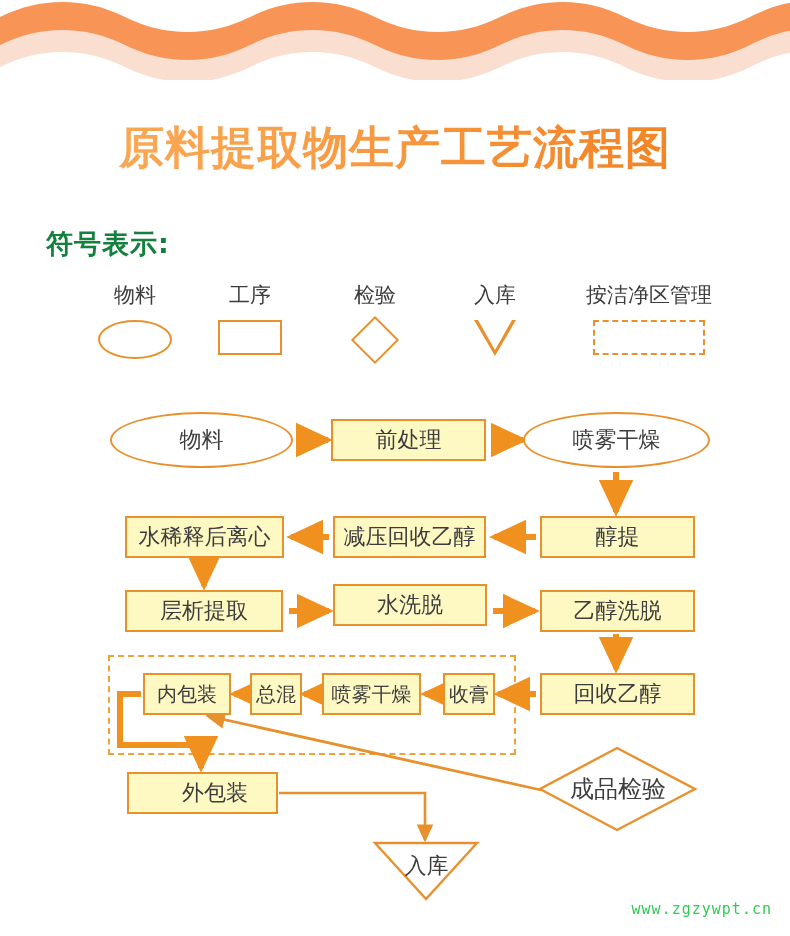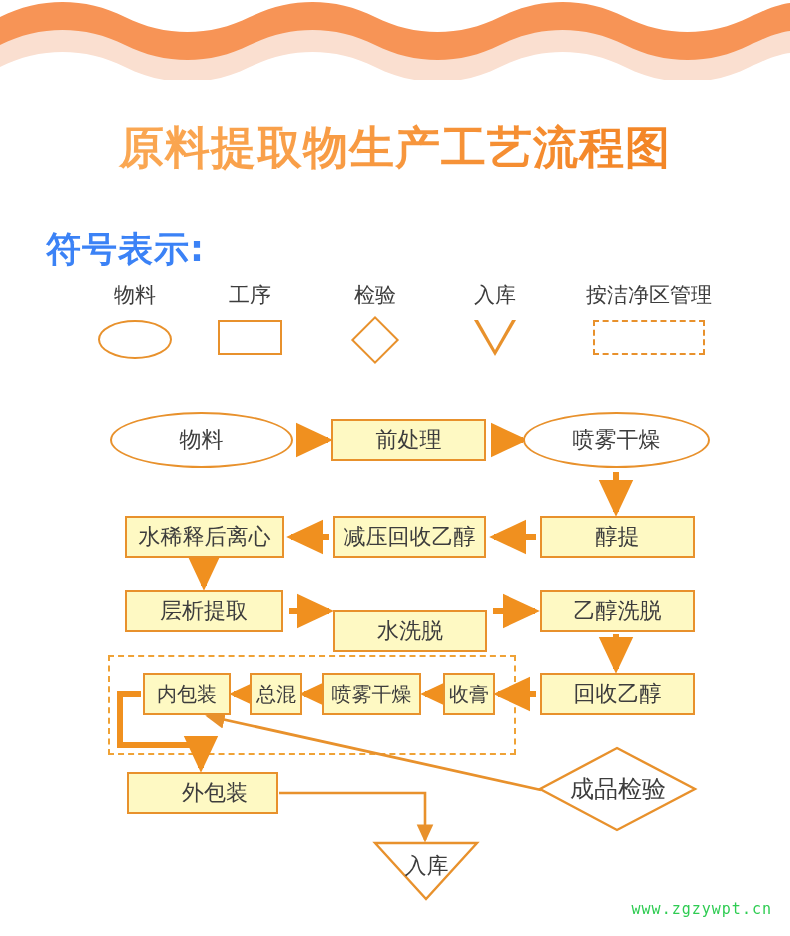--- a/index.html
+++ b/index.html
@@ -24,21 +24,21 @@
     color:#F6922E;
     background:linear-gradient(100deg,#FBAE5B 0%,#F9A04A 35%,#F4882A 75%,#F0811F 100%);
     -webkit-background-clip:text;background-clip:text;
     -webkit-text-fill-color:transparent;
     white-space:nowrap;
   }
 
   
   .legend-title{
     position:absolute;left:46px;top:226px;
-    font-size:35px;font-weight:bold;color:#3b82f6;
+    font-size:27px;font-weight:bold;color:#15803d;
     letter-spacing:1px;
   }
   .legend-item{position:absolute;text-align:center;}
   .legend-label{
     font-size:21px;color:#3D3D3D;white-space:nowrap;line-height:24px;
   }
   .legend-shape{position:relative;height:44px;margin-top:9px;}
 
   .lg-ellipse{
     position:absolute;left:50%;top:4px;transform:translateX(-50%);
@@ -237,21 +237,21 @@
   </div>
 
   <div class="node rect" style="left:125px;top:516px;width:159px;height:42px;">
     <span>水稀释后离心</span>
   </div>
 
   <div class="node rect" style="left:125px;top:590px;width:158px;height:42px;">
     <span>层析提取</span>
   </div>
 
-  <div class="node rect" style="left:333px;top:610px;width:154px;height:42px;">
+  <div class="node rect" style="left:333px;top:584px;width:154px;height:42px;">
     <span>水洗脱</span>
   </div>
 
   <div class="node rect" style="left:540px;top:590px;width:155px;height:42px;">
     <span>乙醇洗脱</span>
   </div>
 
   <div class="node rect" style="left:540px;top:673px;width:155px;height:42px;">
     <span>回收乙醇</span>
   </div>

